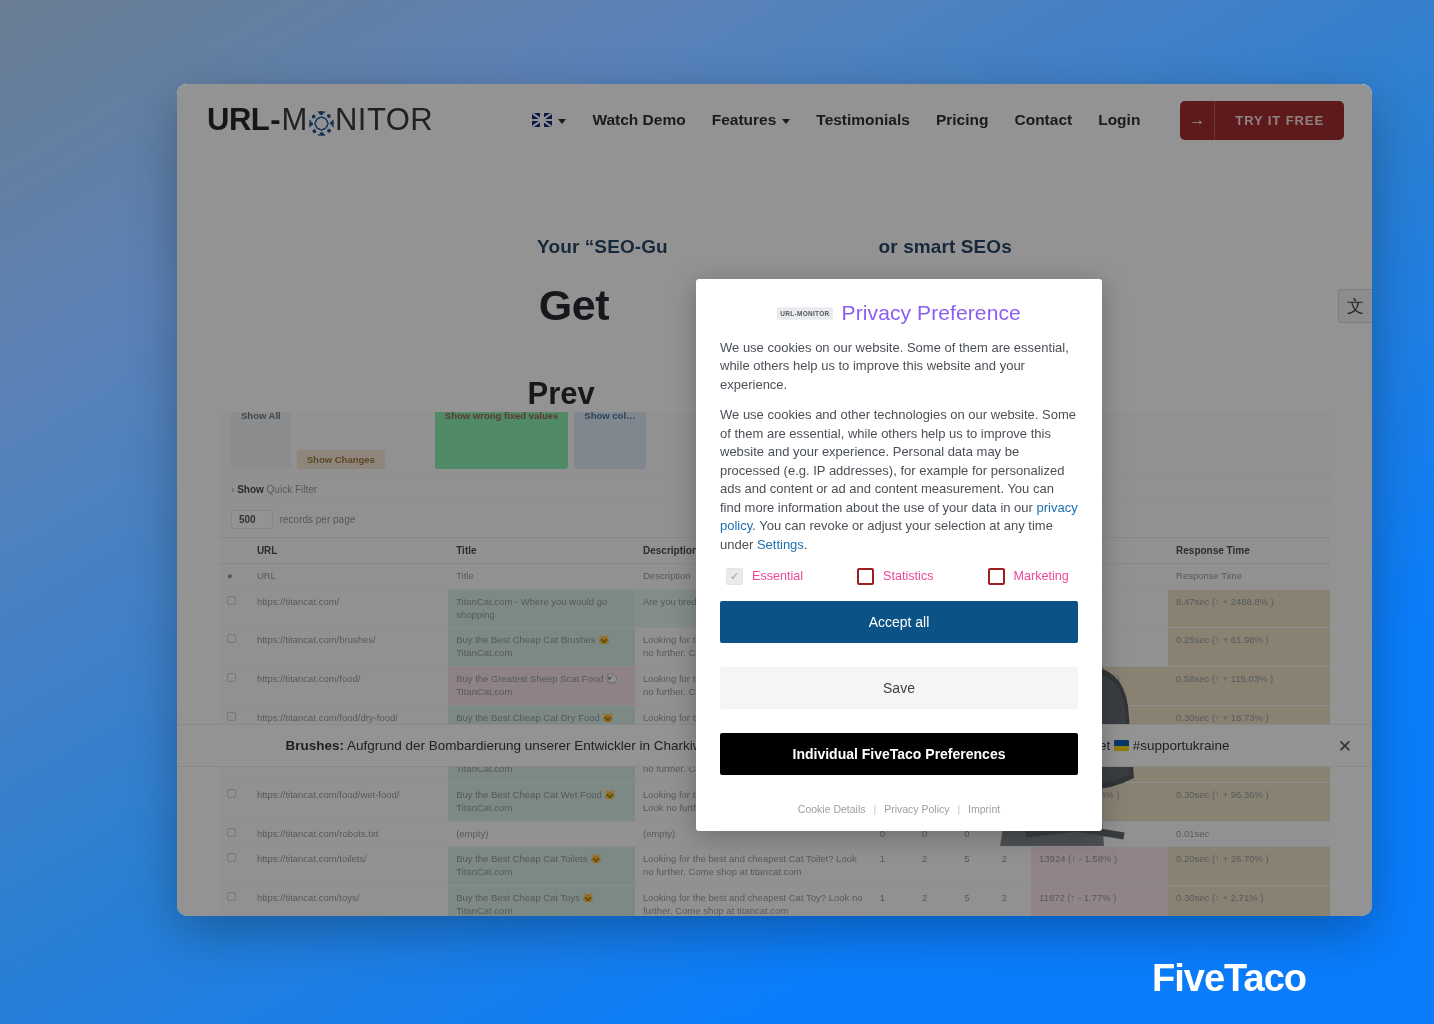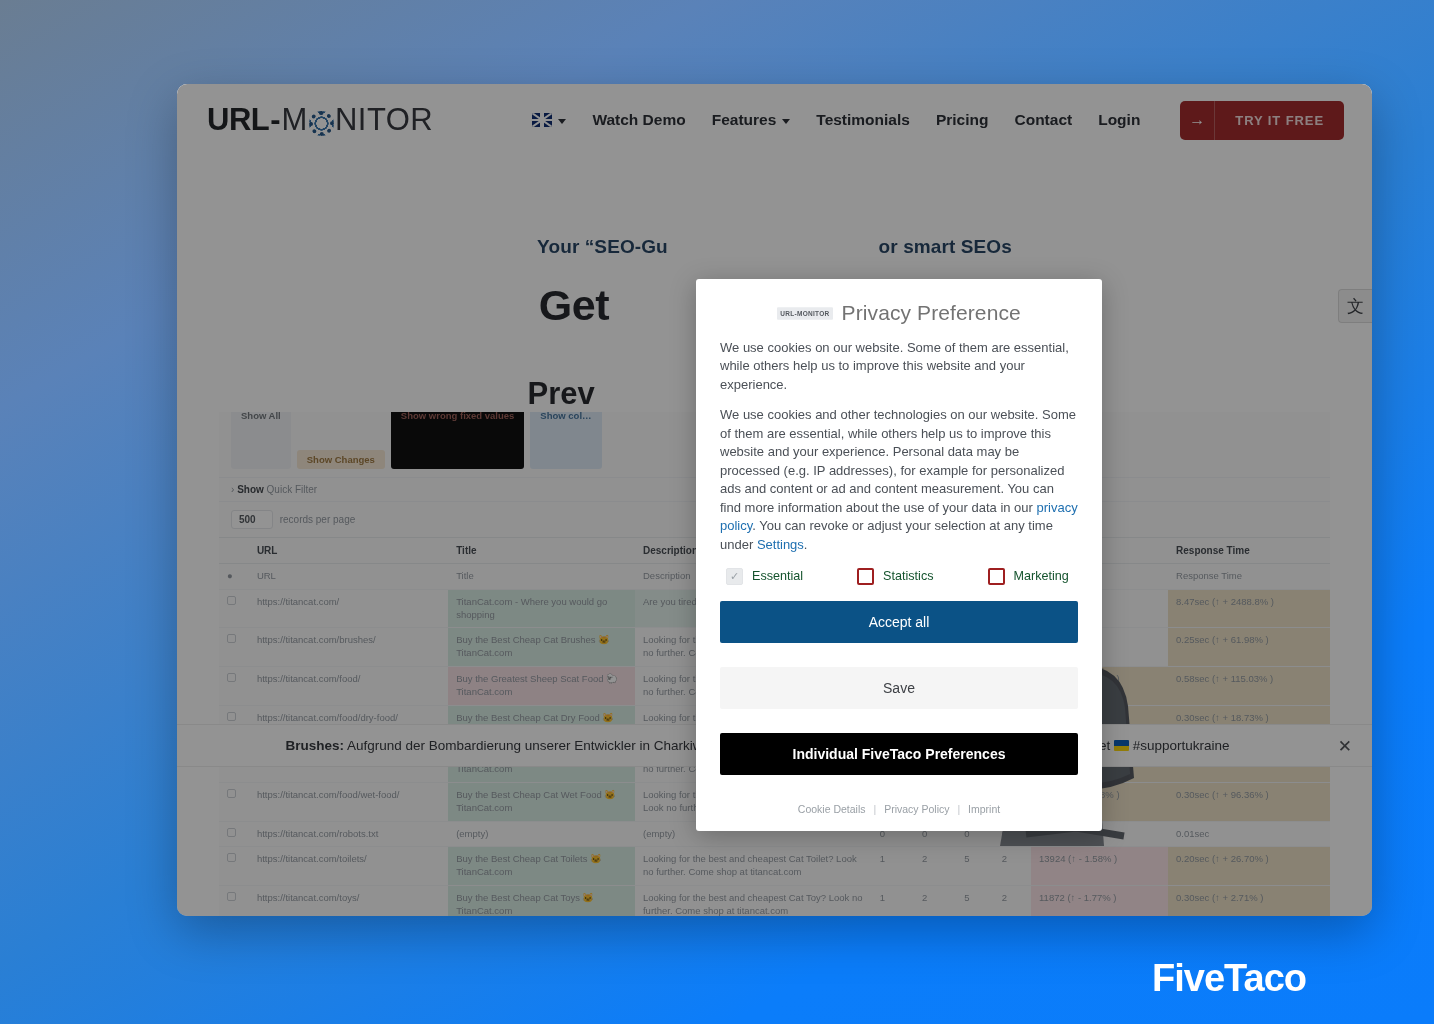--- a/index.html
+++ b/index.html
@@ -134,21 +134,21 @@
   }
   .shot-pill {
     border: 1px solid #e3e6e9; border-radius: 3px; padding: 3px 8px; background: #fafbfc;
   }
   .chips { display: flex; gap: 6px; padding: 8px 12px; }
   .chip {
     border-radius: 3px; padding: 4px 10px; font-size: 9.5px; font-weight: 700;
   }
   .chip.all   { background: #f1f3f5; color: #6b7177; }
   .chip.chg   { background: #f6e7d2; color: #9a7339; margin-top: 44px; }
-  .chip.fixed { background: #000000; color: #9b5a52; }
+  .chip.fixed { background: #86efac; color: #9b5a52; margin-left: 44px; }
   .chip.cols  { background: #dce9f5; color: #3d6e99; }
   .shot-filter { padding: 6px 12px; border-top: 1px solid #f1f3f5; border-bottom: 1px solid #f1f3f5; font-size: 10px; }
   .shot-filter b { color: #3a3f45; }
   .shot-records { padding: 8px 12px; display: flex; align-items: center; gap: 7px; font-size: 10px; }
   .shot-records .sel {
     border: 1px solid #e3e6e9; border-radius: 3px; padding: 3px 16px 3px 7px; background: #fff;
     position: relative; color: #4a5056; font-weight: 700;
   }
 
   table.shot-table { width: 100%; border-collapse: collapse; table-layout: fixed; }
@@ -209,40 +209,40 @@
   }
   #modal .m-title {
     display: flex; align-items: center; justify-content: center; gap: 9px;
     margin-bottom: 14px;
   }
   .m-logo {
     font-size: 6.5px; font-weight: 700; letter-spacing: .3px; color: #54585e;
     background: #e9ebee; padding: 2px 3px; border-radius: 1px; white-space: nowrap;
     transform: scaleY(1.15);
   }
-  .m-title h2 { font-size: 21px; font-weight: 400; color: #737373; letter-spacing: .1px; }
+  .m-title h2 { font-size: 21px; font-weight: 400; color: #8b5cf6; letter-spacing: .1px; }
   #modal p {
     font-size: 13px; line-height: 1.42; color: #4b5057; margin-bottom: 12px;
   }
   #modal a.link { color: #1e6fb0; text-decoration: none; }
 
   .consent-row {
     display: flex; align-items: center; gap: 0; margin: 14px 0 16px 0;
     padding: 0 6px;
   }
   .consent-item { display: flex; align-items: center; gap: 9px; }
   .consent-item + .consent-item { margin-left: 54px; }
   .cb {
     width: 17px; height: 17px; border-radius: 2px; flex: none;
     display: flex; align-items: center; justify-content: center;
     font-size: 11px; line-height: 1;
   }
   .cb.disabled { background: #e8eaec; color: #9aa0a6; border: 1px solid #e2e4e7; }
   .cb.open { background: #fff; border: 2px solid #9e1f20; }
-  .consent-item span.lbl { font-size: 12.6px; color: #14532d; }
+  .consent-item span.lbl { font-size: 12.6px; color: #ec4899; }
 
   .mbtn {
     display: block; width: 100%; text-align: center; border: none; cursor: pointer;
     font-size: 14px; padding: 13px 10px; margin-bottom: 24px; border-radius: 2px;
     font-family: "Liberation Sans", sans-serif;
   }
   .mbtn.primary { background: #0b5286; color: #fff; }
   .mbtn.secondary { background: #f5f5f5; color: #3e4146; }
   .mbtn.dark { background: #000; color: #fff; font-weight: 700; }
 

